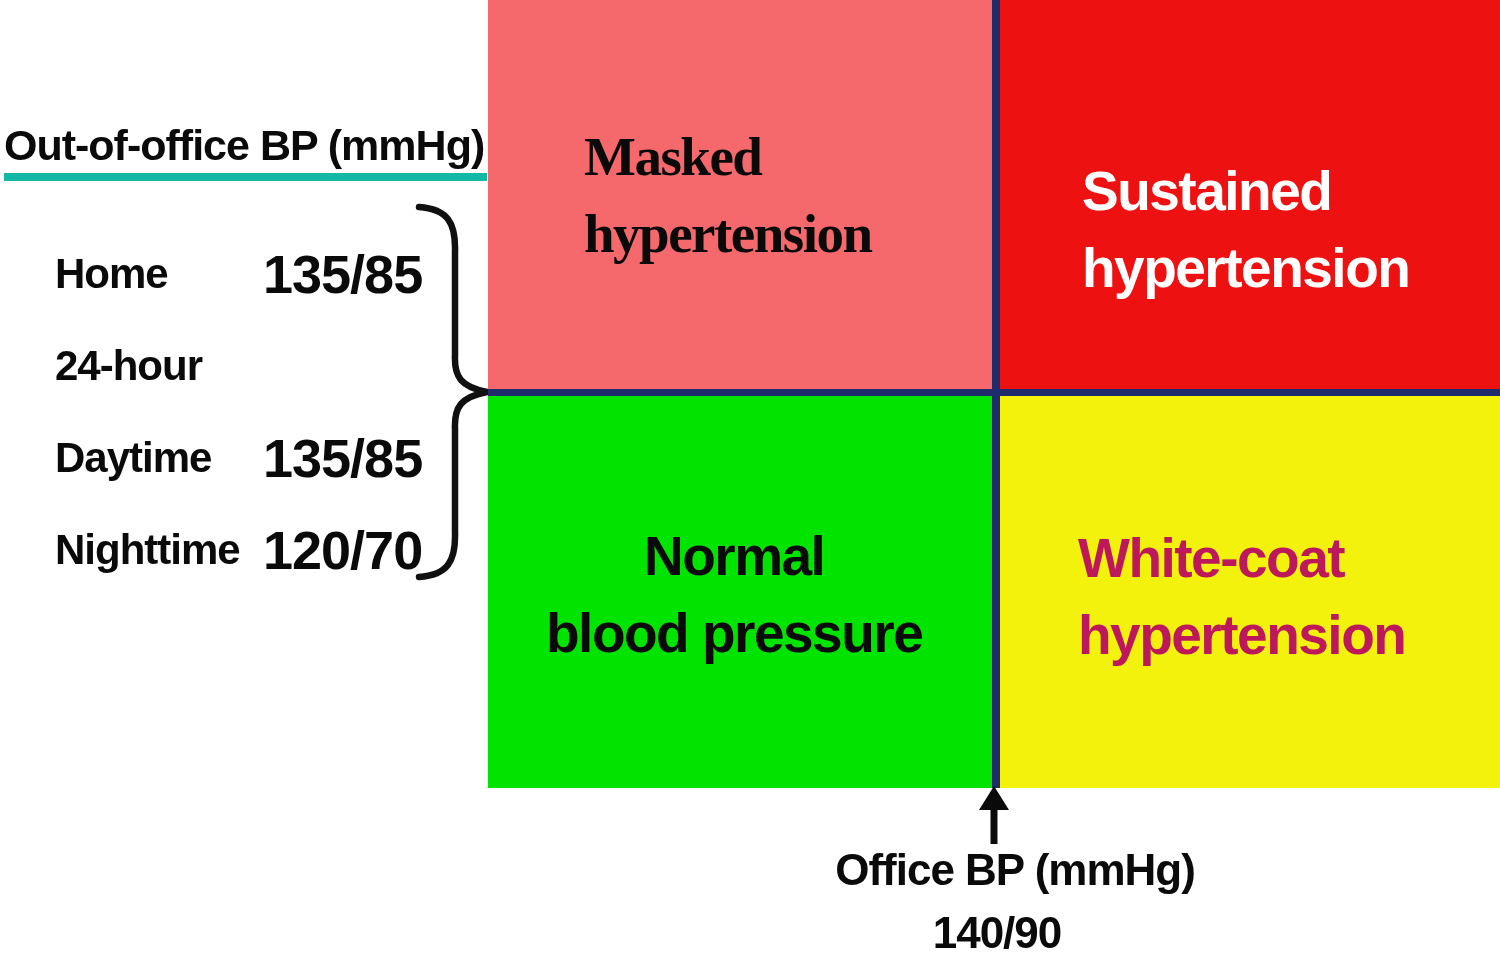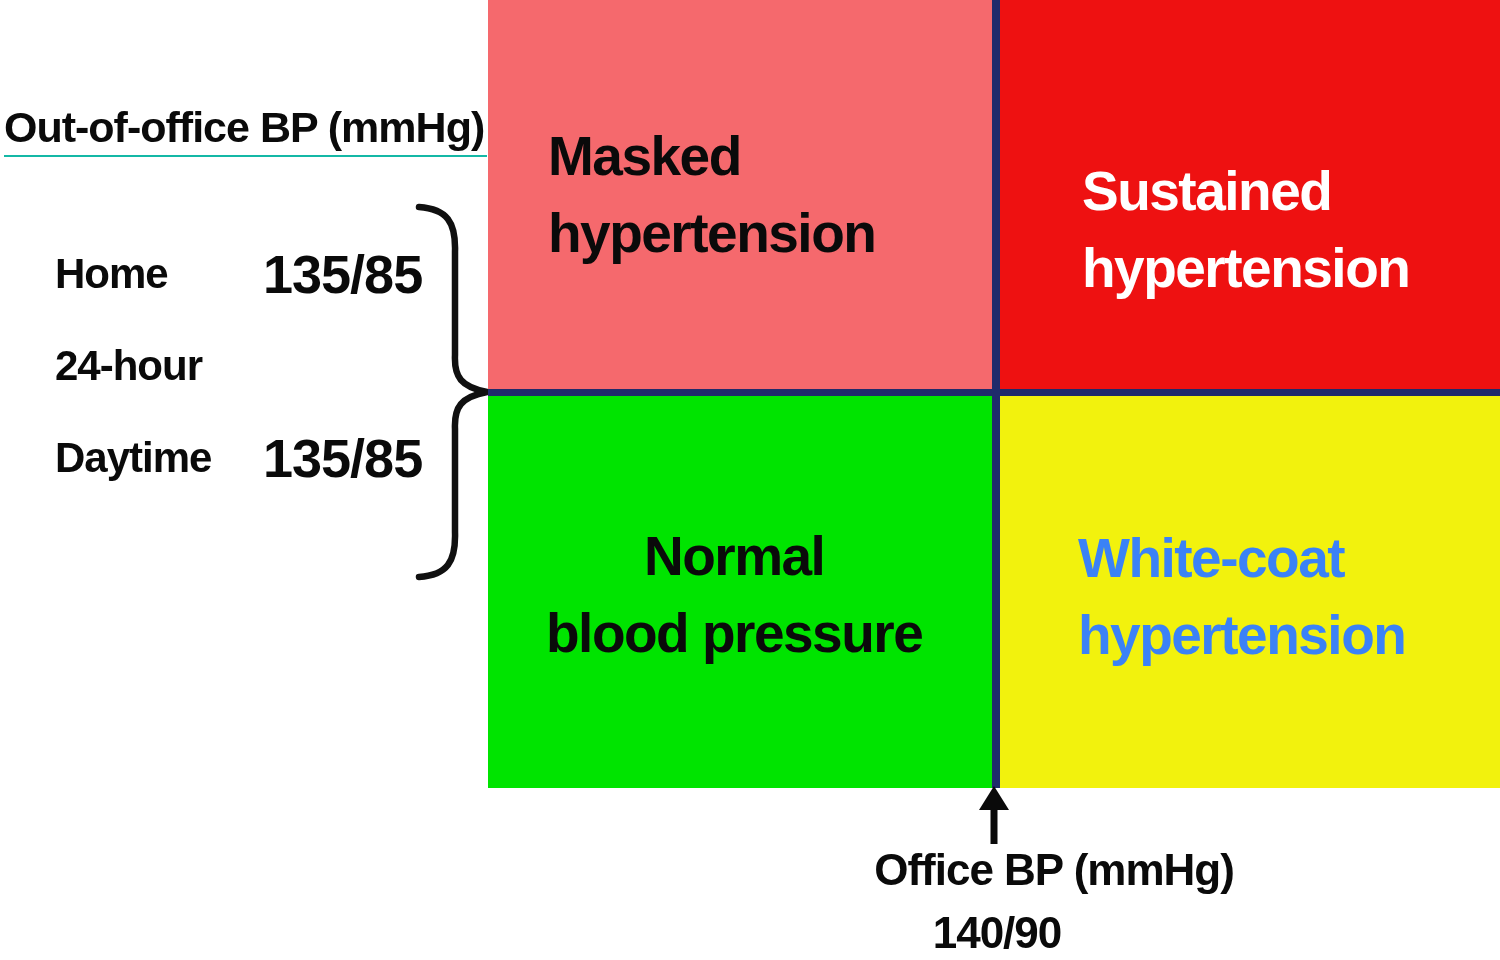--- a/index.html
+++ b/index.html
@@ -11,24 +11,24 @@
     overflow: hidden;
     font-family: "Liberation Sans", "DejaVu Sans", sans-serif;
     font-weight: bold;
     color: #0a0a0a;
   }
 
   
   .oob-title {
     position: absolute;
     left: 4px;
-    top: 103px;
+    top: 121px;
     font-size: 43px;
     letter-spacing: -1px;
-    border-bottom: 2px solid #14b8a6;
+    border-bottom: 8px solid #14b8a6;
     padding: 0 3px 3px 0;
     white-space: nowrap;
   }
   .oob-list {
     position: absolute;
     left: 0;
     top: 228px;
     width: 420px;
   }
   .oob-row {
@@ -81,36 +81,36 @@
     width: 1012px; height: 7px;
   }
 
   .q-label {
     position: absolute;
     font-size: 55px;
     line-height: 77px;
     letter-spacing: -1.5px;
     white-space: pre-line;
   }
-  .l-masked    { left: 548px;  top: 118px; }
+  .l-masked    { left: 584px;  top: 118px; font-family: Liberation Serif, serif; }
   .l-sustained { left: 1082px; top: 121px; margin-top: 32px; }
   .l-normal    { left: 546px;  top: 518px; text-align: center; }
   .l-whitecoat { left: 1078px; top: 520px; }
 
   
   .arrow-svg {
     position: absolute;
     left: 974px;
     top: 784px;
     width: 40px;
     height: 62px;
   }
   .office-label {
     position: absolute;
-    left: 854px;
+    left: 815px;
     top: 845px;
     width: 400px;
     text-align: center;
     font-size: 44px;
     letter-spacing: -1px;
     white-space: nowrap;
   }
   .office-value {
     position: absolute;
     left: 797px;
@@ -134,20 +134,24 @@
       <span class="oob-label">Home</span>
       <span class="oob-value">135/85</span>
     </div>
     <div class="oob-row">
       <span class="oob-label">24-hour</span>
     </div>
     <div class="oob-row">
       <span class="oob-label">Daytime</span>
       <span class="oob-value">135/85</span>
     </div>
+    <div class="oob-row">
+      <span class="oob-label">Nighttime</span>
+      <span class="oob-value">120/70</span>
+    </div>
   </div>
 
   <svg class="brace-svg" viewBox="408 196 88 392" aria-hidden="true">
     <path d="M 419 207
              C 447 209, 456 222, 455 252
              L 455 355
              C 454 377, 461 387, 487 392
              C 461 397, 454 407, 455 429
              L 455 532
              C 456 562, 447 575, 419 577" fill="none" stroke="#101010" stroke-width="6.5" stroke-linecap="round" stroke-linejoin="round"></path>
@@ -160,21 +164,21 @@
 
   <div class="v-divider" style="background-color: rgb(31, 43, 107);"></div>
   <div class="h-divider" style="background-color: rgb(31, 43, 107);"></div>
 
   <div class="q-label l-masked" style="color: rgb(10, 10, 10);">Masked
 hypertension</div>
   <div class="q-label l-sustained" style="color: rgb(255, 255, 255);">Sustained
 hypertension</div>
   <div class="q-label l-normal" style="color: rgb(10, 10, 10);">Normal
 blood pressure</div>
-  <div class="q-label l-whitecoat" style="color: #3b82f6;">White-coat
+  <div class="q-label l-whitecoat" style="color: #be185d;">White-coat
 hypertension</div>
 
   <svg class="arrow-svg" viewBox="0 0 40 62" aria-hidden="true">
     <polygon points="20,2 5,26 35,26" fill="#0a0a0a"></polygon>
     <rect x="16.5" y="22" width="7" height="38" fill="#0a0a0a"></rect>
   </svg>
 
   <div class="office-label">Office BP (mmHg)</div>
 
   <div class="office-value">140/90</div>

